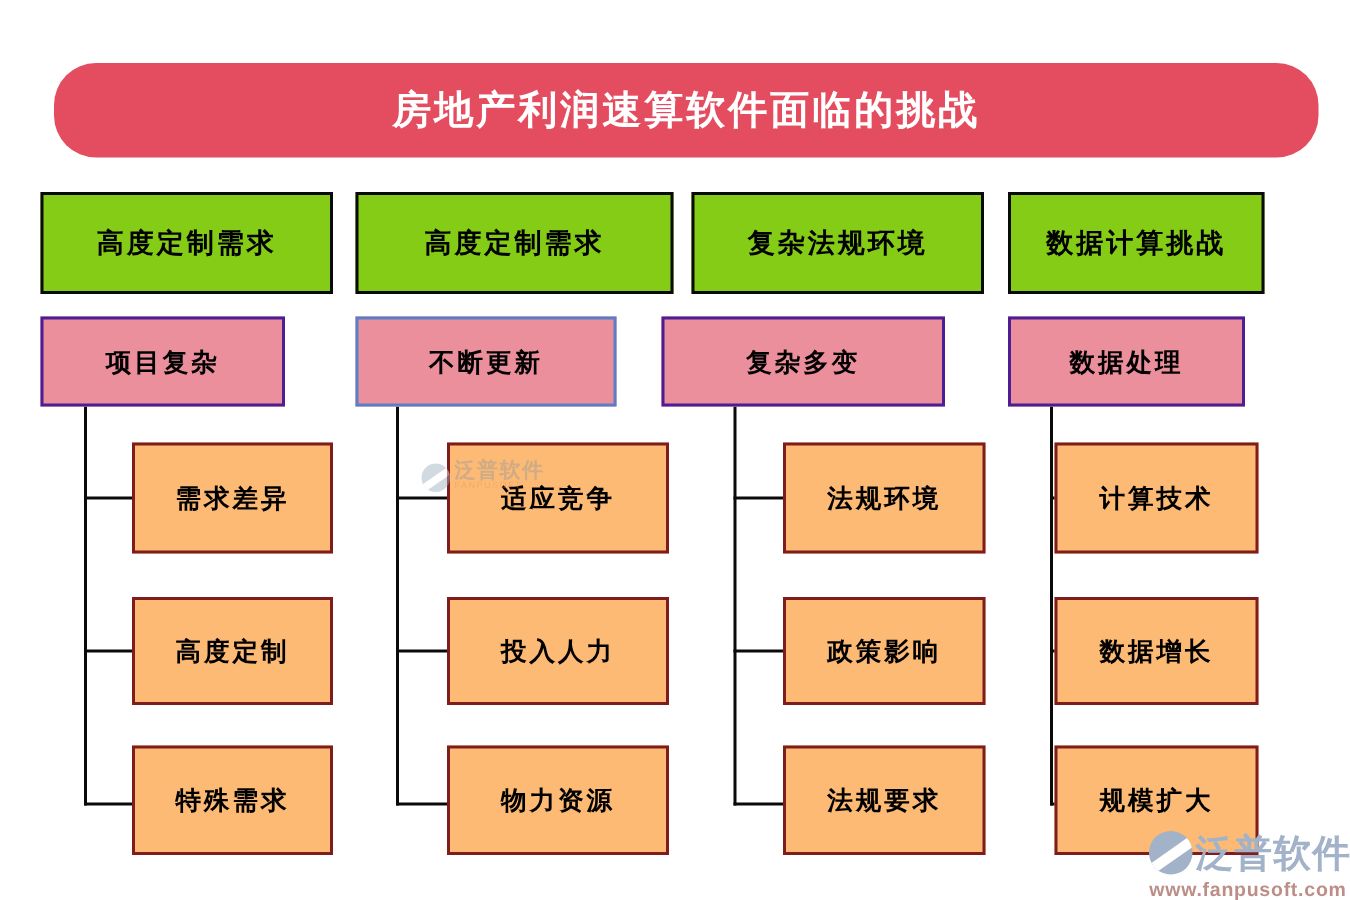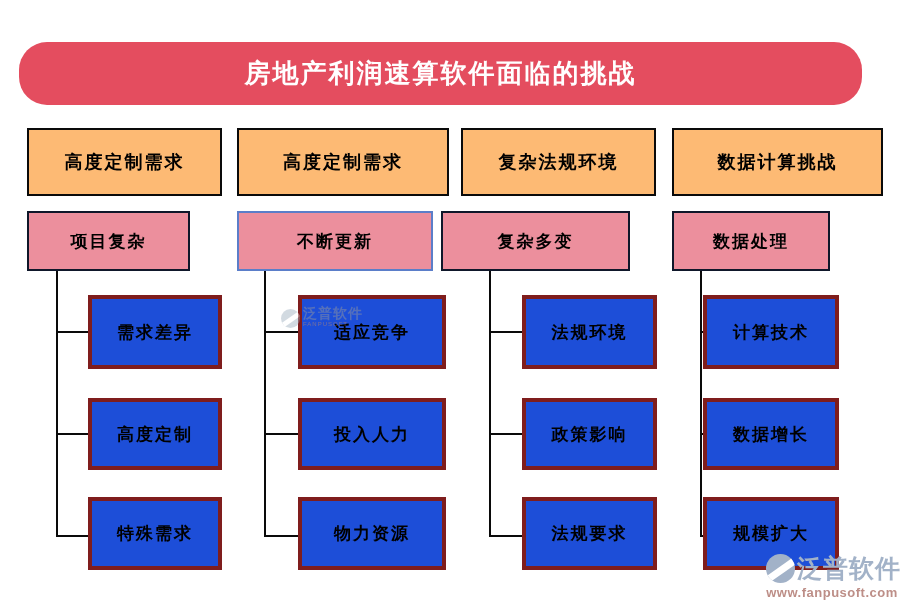--- a/index.html
+++ b/index.html
@@ -2,44 +2,44 @@
 <html><head>
 <meta charset="utf-8">
 <style>
   html,body{margin:0;padding:0;background:#ffffff;}
   .canvas{
     position:relative;width:900px;height:600px;background:#ffffff;overflow:hidden;
     font-family:"Liberation Sans","DejaVu Sans",sans-serif;
   }
   
   .banner{
-    position:absolute;left:19px;top:42px;width:843px;height:63px;background:#e44d5f;
+    position:absolute;left:36px;top:42px;width:843px;height:63px;background:#e44d5f;
     display:flex;align-items:center;justify-content:center;
     color:#ffffff;font-size:26px;font-weight:bold;letter-spacing:2px;z-index:2;border-radius:28px;
   }
   
   .node{
     position:absolute;box-sizing:border-box;z-index:2;
     display:flex;align-items:center;justify-content:center;
     font-weight:bold;color:#000;text-align:center;letter-spacing:2px;
   }
-  .hdr{top:128px;height:68px;background:#fdba74;border:2px solid #0a0a0a;font-size:18px;}
-  .pink{top:211px;height:60px;background:#ec8f9d;border:2px solid #0f172a;font-size:17px;}
+  .hdr{top:128px;height:68px;background:#84cc16;border:2px solid #0a0a0a;font-size:18px;}
+  .pink{top:211px;height:60px;background:#ec8f9d;border:2px solid #4c1d95;font-size:17px;}
   .pink.selected{border:2px solid #5b7ec9;}
-  .leaf{background:#1d4ed8;border:4px solid #7f1d1d;font-size:17px;}
+  .leaf{background:#fdba74;border:2px solid #7f1d1d;font-size:17px;}
   .r1{top:295px;height:74px}.r2{top:398px;height:72px}.r3{top:497px;height:73px}
   
   .vl{position:absolute;width:2px;background:#0a0a0a;top:271px;height:266px;z-index:1;}
   .hl{position:absolute;height:2px;background:#0a0a0a;z-index:1;}
   .s1{top:331px}.s2{top:433px}.s3{top:535px}
   
   .c1-h{left:27px;width:195px}  .c1-p{left:27px;width:163px}  .c1-l{left:88px;width:134px}  .c1-v{left:56px}  .c1-s{left:56px;width:33px}
-  .c2-h{left:237px;width:212px} .c2-p{left:237px;width:196px} .c2-l{left:298px;width:148px} .c2-v{left:264px} .c2-s{left:264px;width:35px}
+  .c2-h{left:237px;width:212px} .c2-p{left:237px;width:174px} .c2-l{left:298px;width:148px} .c2-v{left:264px} .c2-s{left:264px;width:35px}
   .c3-h{left:461px;width:195px} .c3-p{left:441px;width:189px} .c3-l{left:522px;width:135px} .c3-v{left:489px} .c3-s{left:489px;width:34px}
-  .c4-h{left:672px;width:211px} .c4-p{left:672px;width:158px} .c4-l{left:703px;width:136px} .c4-v{left:700px} .c4-s{left:700px;width:33px}
+  .c4-h{left:672px;width:171px} .c4-p{left:672px;width:158px} .c4-l{left:703px;width:136px} .c4-v{left:700px} .c4-s{left:700px;width:33px}
   
   .wm{position:absolute;left:281px;top:306px;z-index:5;opacity:.45;display:flex;align-items:flex-start;gap:3px;pointer-events:none;}
   .wm-icon{width:19px;height:19px;border-radius:50%;background:#9daebe;position:relative;overflow:hidden;flex:0 0 auto;margin-top:3px;}
   .wm-icon::after{content:"";position:absolute;left:-4px;top:8px;width:28px;height:5px;background:#fff;transform:rotate(-35deg);}
   .wm-txt{display:flex;flex-direction:column;line-height:1;}
   .wm-name{font-size:14px;font-weight:bold;color:#9a9a9a;letter-spacing:1px;}
   .wm-sub{font-size:6px;color:#e8984f;letter-spacing:1px;margin-top:1px;}
   
   .logo{position:absolute;left:766px;top:552px;z-index:6;width:132px;}
   .logo-row{display:flex;align-items:center;gap:2px;}

